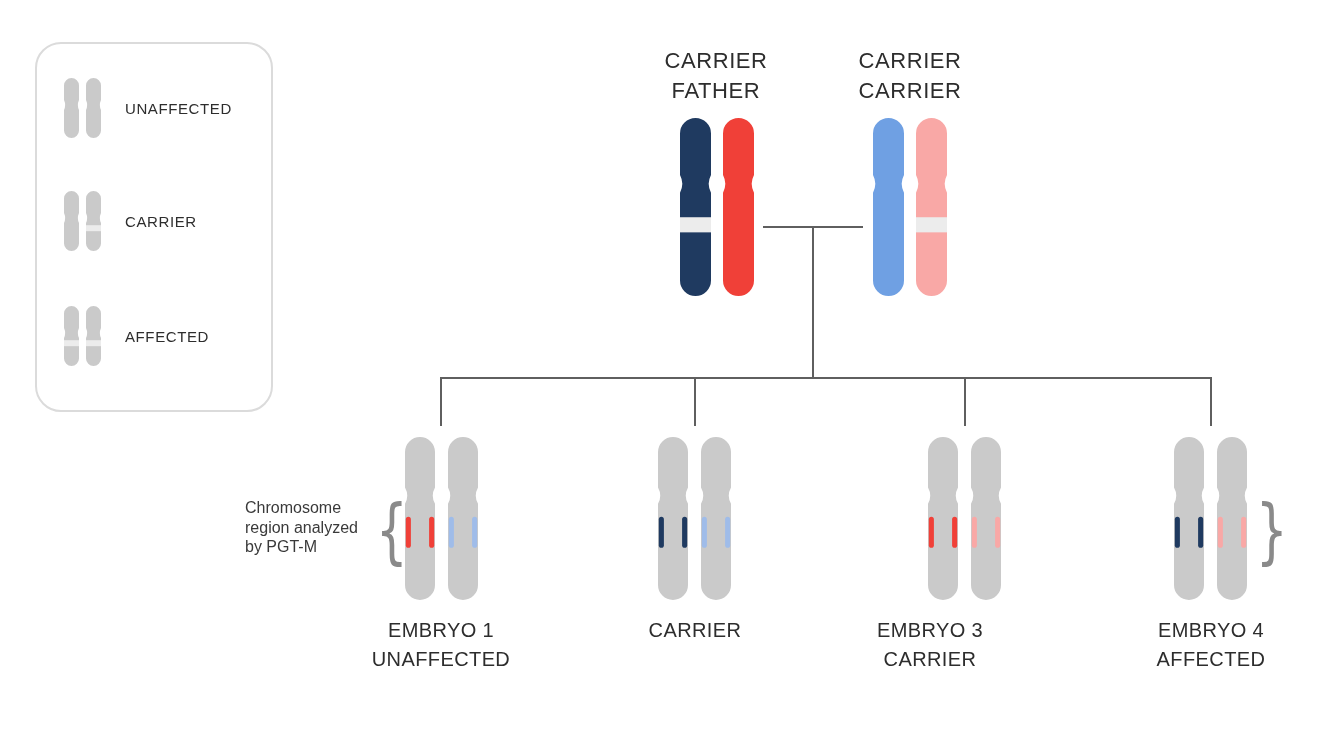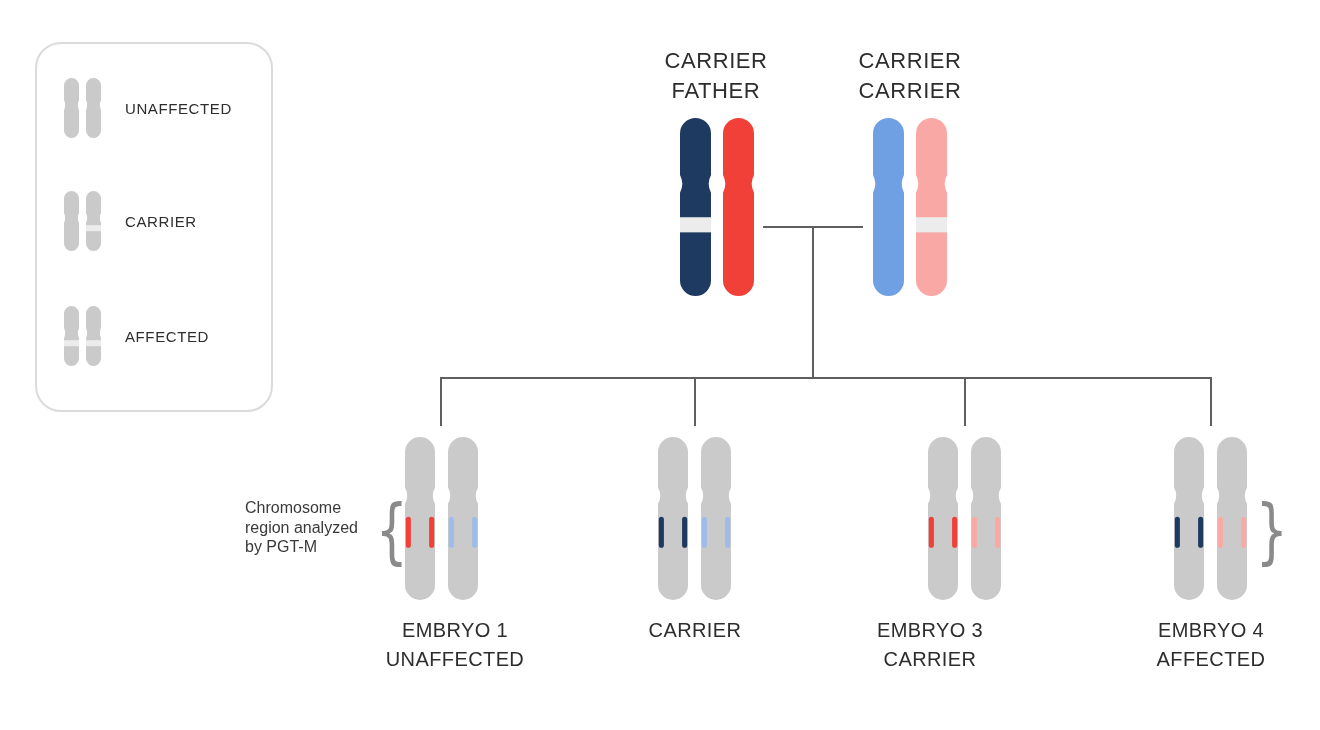--- a/index.html
+++ b/index.html
@@ -251,21 +251,21 @@
             <clipPath id="chromoclip17">
               <path d="M 0 15 A 15 15 0 0 1 30 15 L 30 50.53 Q 25.5 58.68 30 66.83 L 30 148 A 15 15 0 0 1 0 148 L 0 66.83 Q 4.5 58.68 0 50.53 Z"></path>
             </clipPath>
           </defs>
           <path d="M 0 15 A 15 15 0 0 1 30 15 L 30 50.53 Q 25.5 58.68 30 66.83 L 30 148 A 15 15 0 0 1 0 148 L 0 66.83 Q 4.5 58.68 0 50.53 Z" fill="#CACACA"></path>
           <rect x="0.8" y="79.87" width="5.1000000000000005" height="30.97" rx="2.5500000000000003" fill="#F9A8A6"></rect>
           <rect x="24.099999999999998" y="79.87" width="5.1000000000000005" height="30.97" rx="2.5500000000000003" fill="#F9A8A6"></rect>
         </svg></span>
   </div>
 
-  <div class="embryo-label" style="left:335px">
+  <div class="embryo-label" style="left:321px">
     <div>EMBRYO 1</div>
     <div>UNAFFECTED</div>
   </div>
   <div class="embryo-label" style="left:575px">
     <div>CARRIER</div>
   </div>
   <div class="embryo-label" style="left:810px">
     <div>EMBRYO 3</div>
     <div>CARRIER</div>
   </div>

